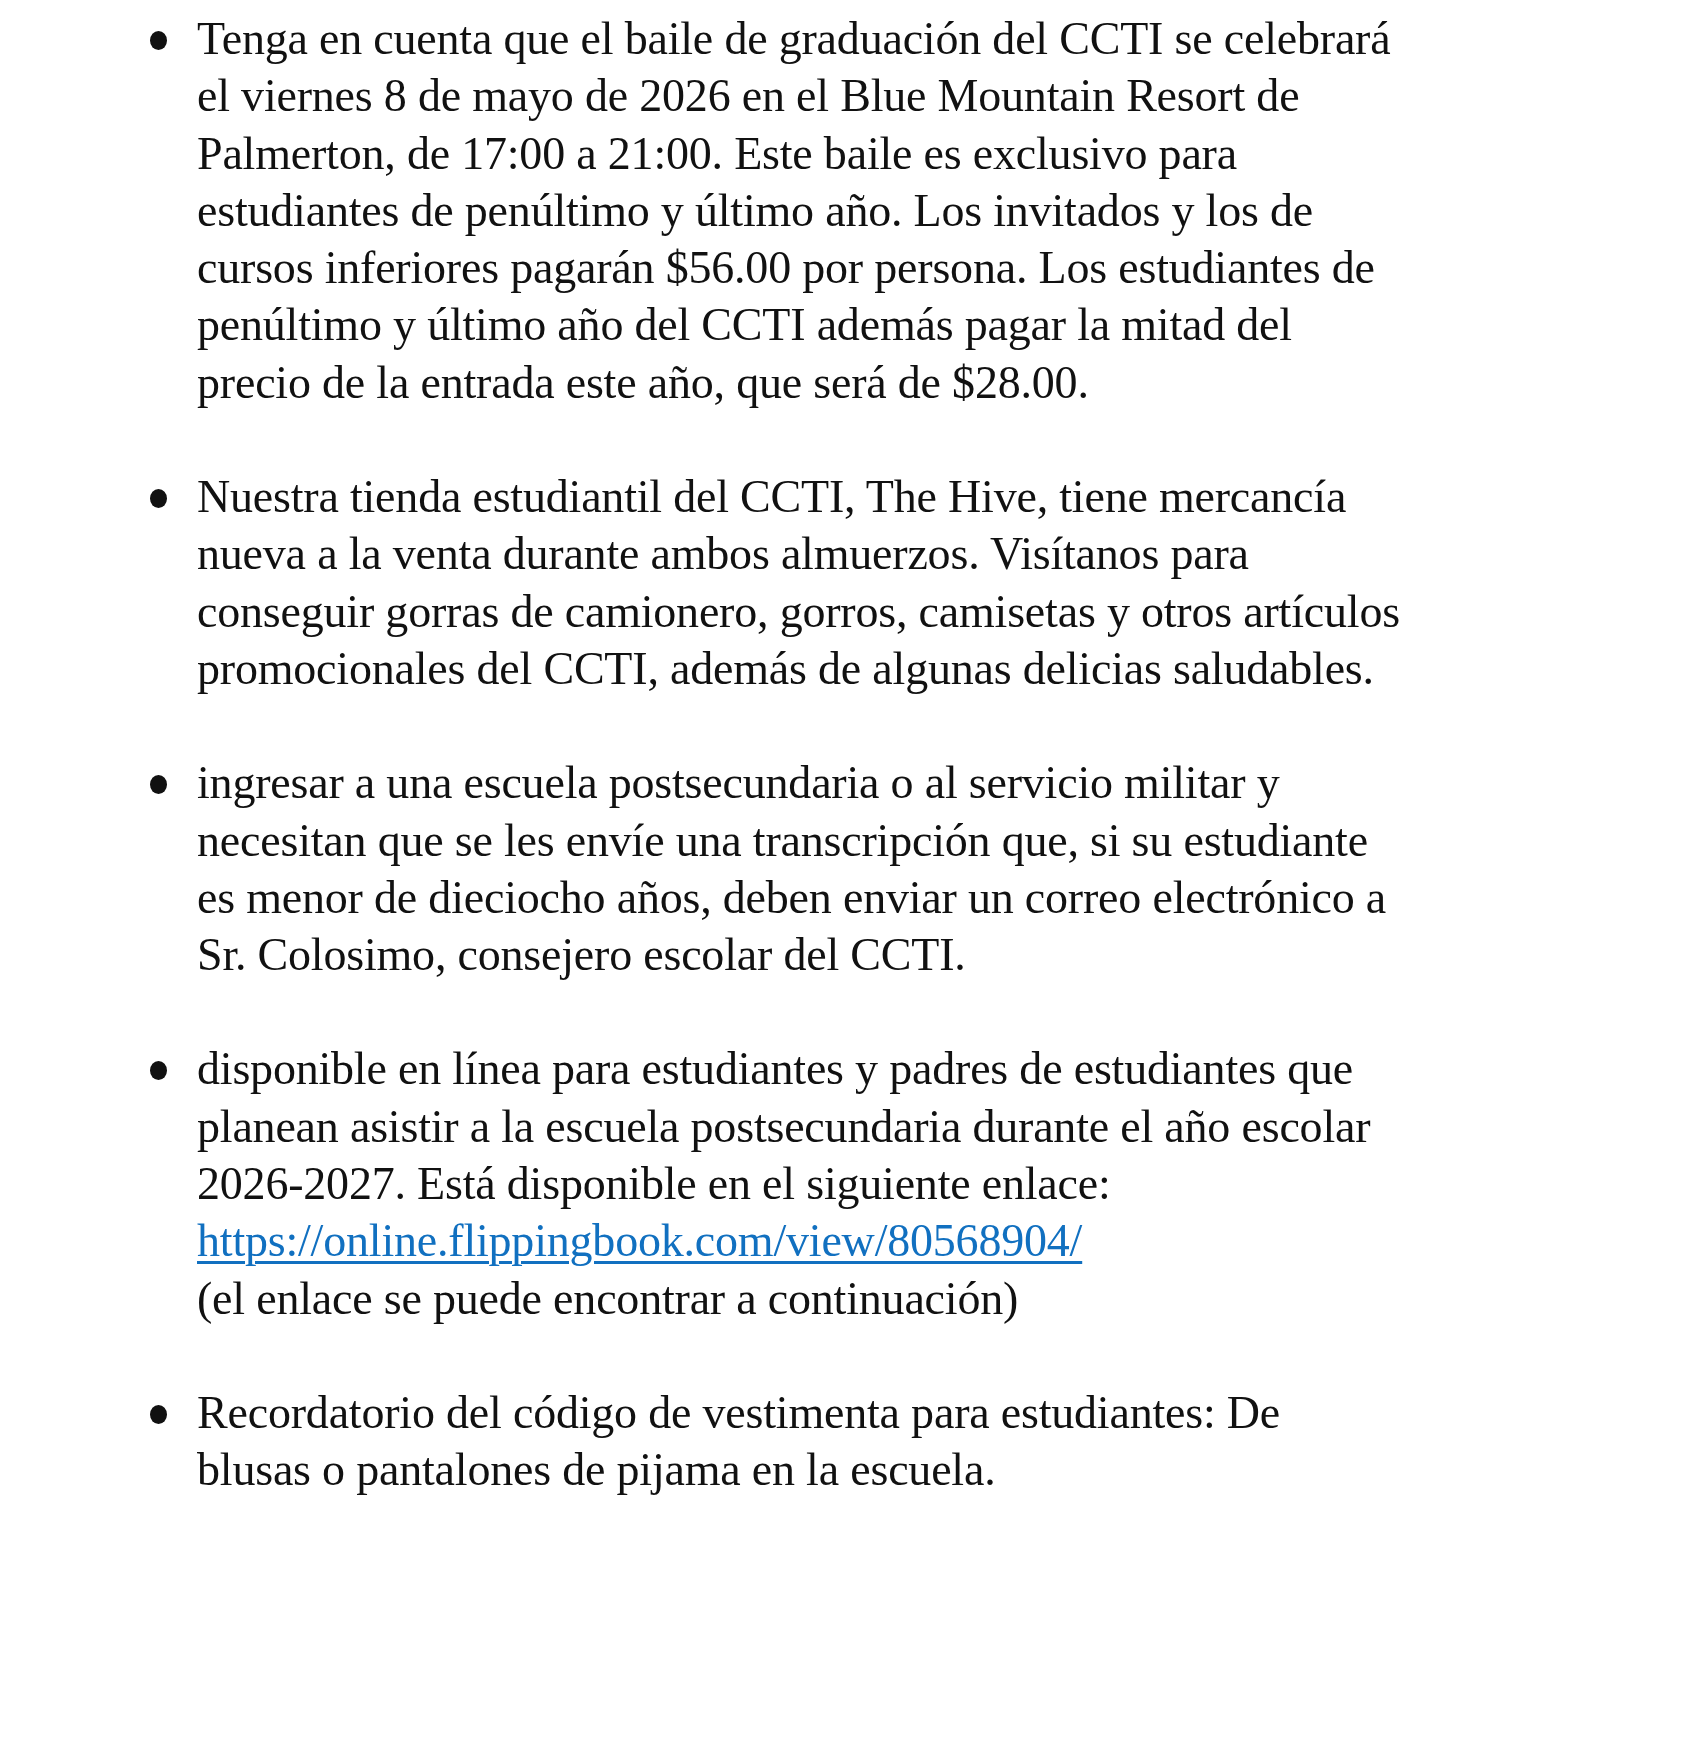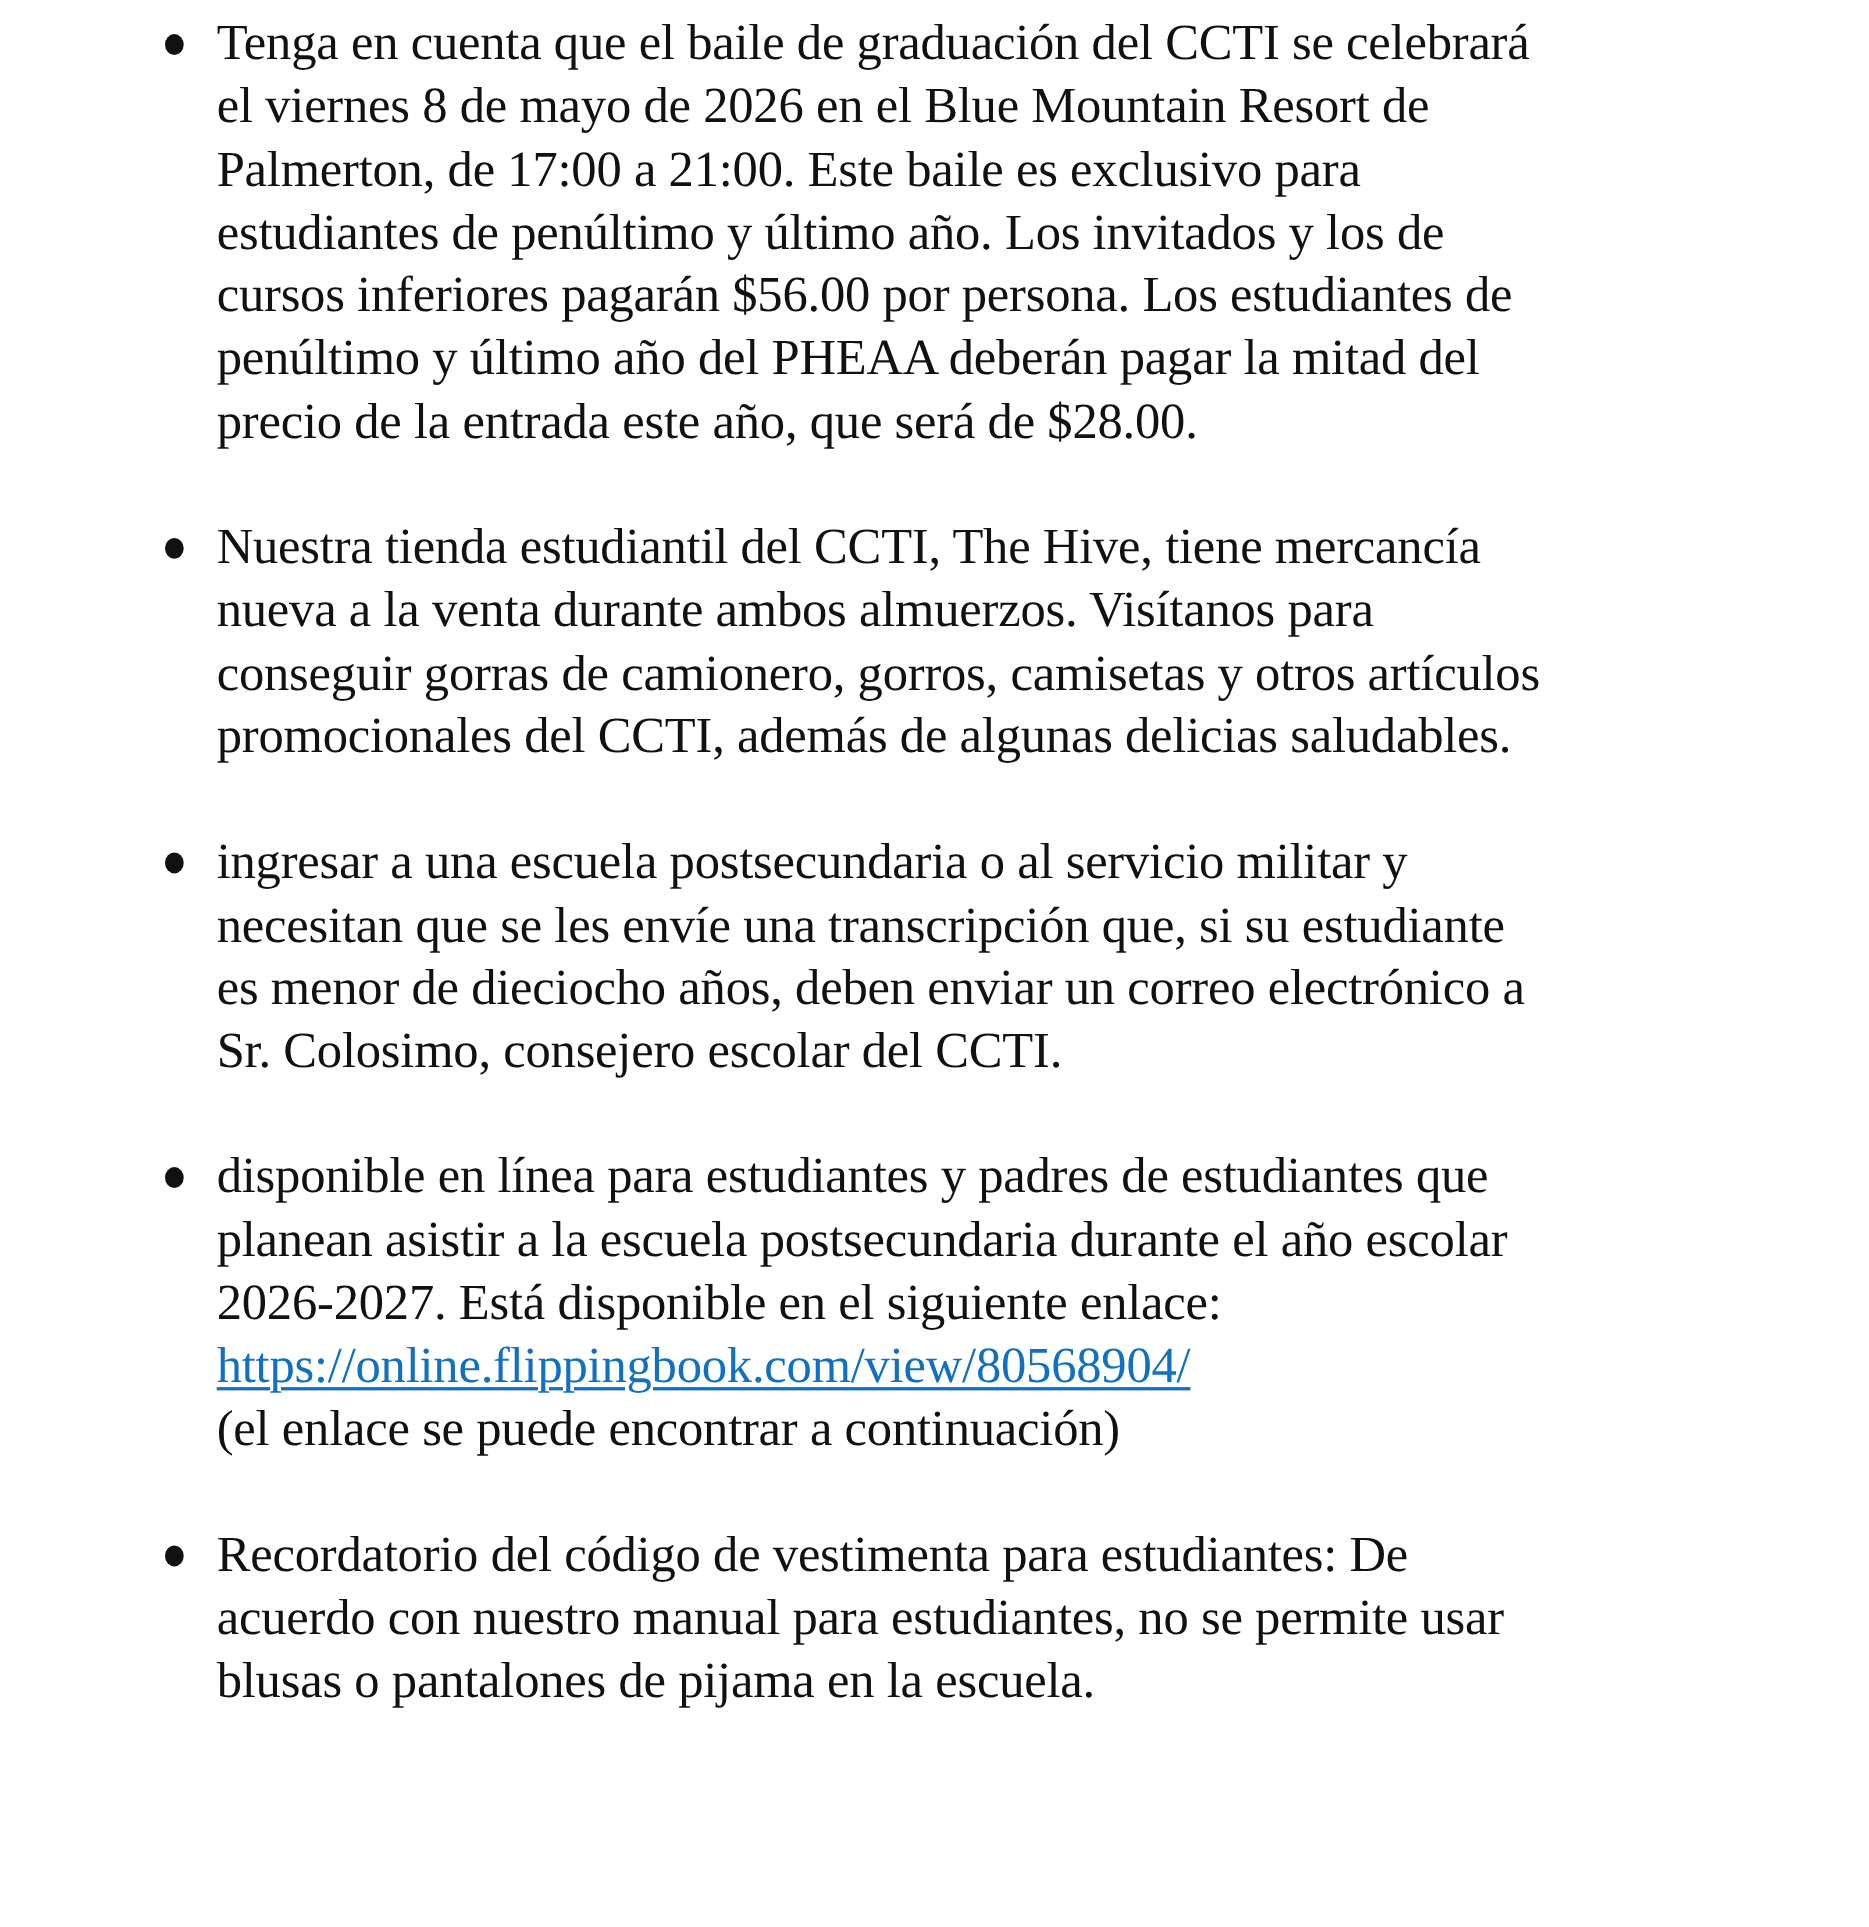--- a/index.html
+++ b/index.html
@@ -57,21 +57,21 @@
 <div class="page">
   <ul class="bullet-list">
 
     <li class="bullet-item" style="top:0;">
       <span class="bullet-dot"></span>
       <span class="line">Tenga en cuenta que el baile de graduación del CCTI se celebrará</span>
       <span class="line">el viernes 8 de mayo de 2026 en el Blue Mountain Resort de</span>
       <span class="line">Palmerton, de 17:00 a 21:00. Este baile es exclusivo para</span>
       <span class="line">estudiantes de penúltimo y último año. Los invitados y los de</span>
       <span class="line">cursos inferiores pagarán $56.00 por persona. Los estudiantes de</span>
-      <span class="line">penúltimo y último año del PHEAA deberán pagar la mitad del</span>
+      <span class="line">penúltimo y último año del CCTI además pagar la mitad del</span>
       <span class="line">precio de la entrada este año, que será de $28.00.</span>
     </li>
 
     <li style="height:57px;"></li>
 
     <li class="bullet-item">
       <span class="bullet-dot"></span>
       <span class="line">Nuestra tienda estudiantil del CCTI, The Hive, tiene mercancía</span>
       <span class="line">nueva a la venta durante ambos almuerzos. Visítanos para</span>
       <span class="line">conseguir gorras de camionero, gorros, camisetas y otros artículos</span>
@@ -99,18 +99,17 @@
         <a class="link">https://online.flippingbook.com/view/80568904/</a>
       </span>
       <span class="line">(el enlace se puede encontrar a continuación)</span>
     </li>
 
     <li style="height:57px;"></li>
 
     <li class="bullet-item">
       <span class="bullet-dot"></span>
       <span class="line">Recordatorio del código de vestimenta para estudiantes: De</span>
-      <span class="line">acuerdo con nuestro manual para estudiantes, no se permite usar</span>
       <span class="line">blusas o pantalones de pijama en la escuela.</span>
     </li>
 
   </ul>
 </div>
 
 </body></html>

